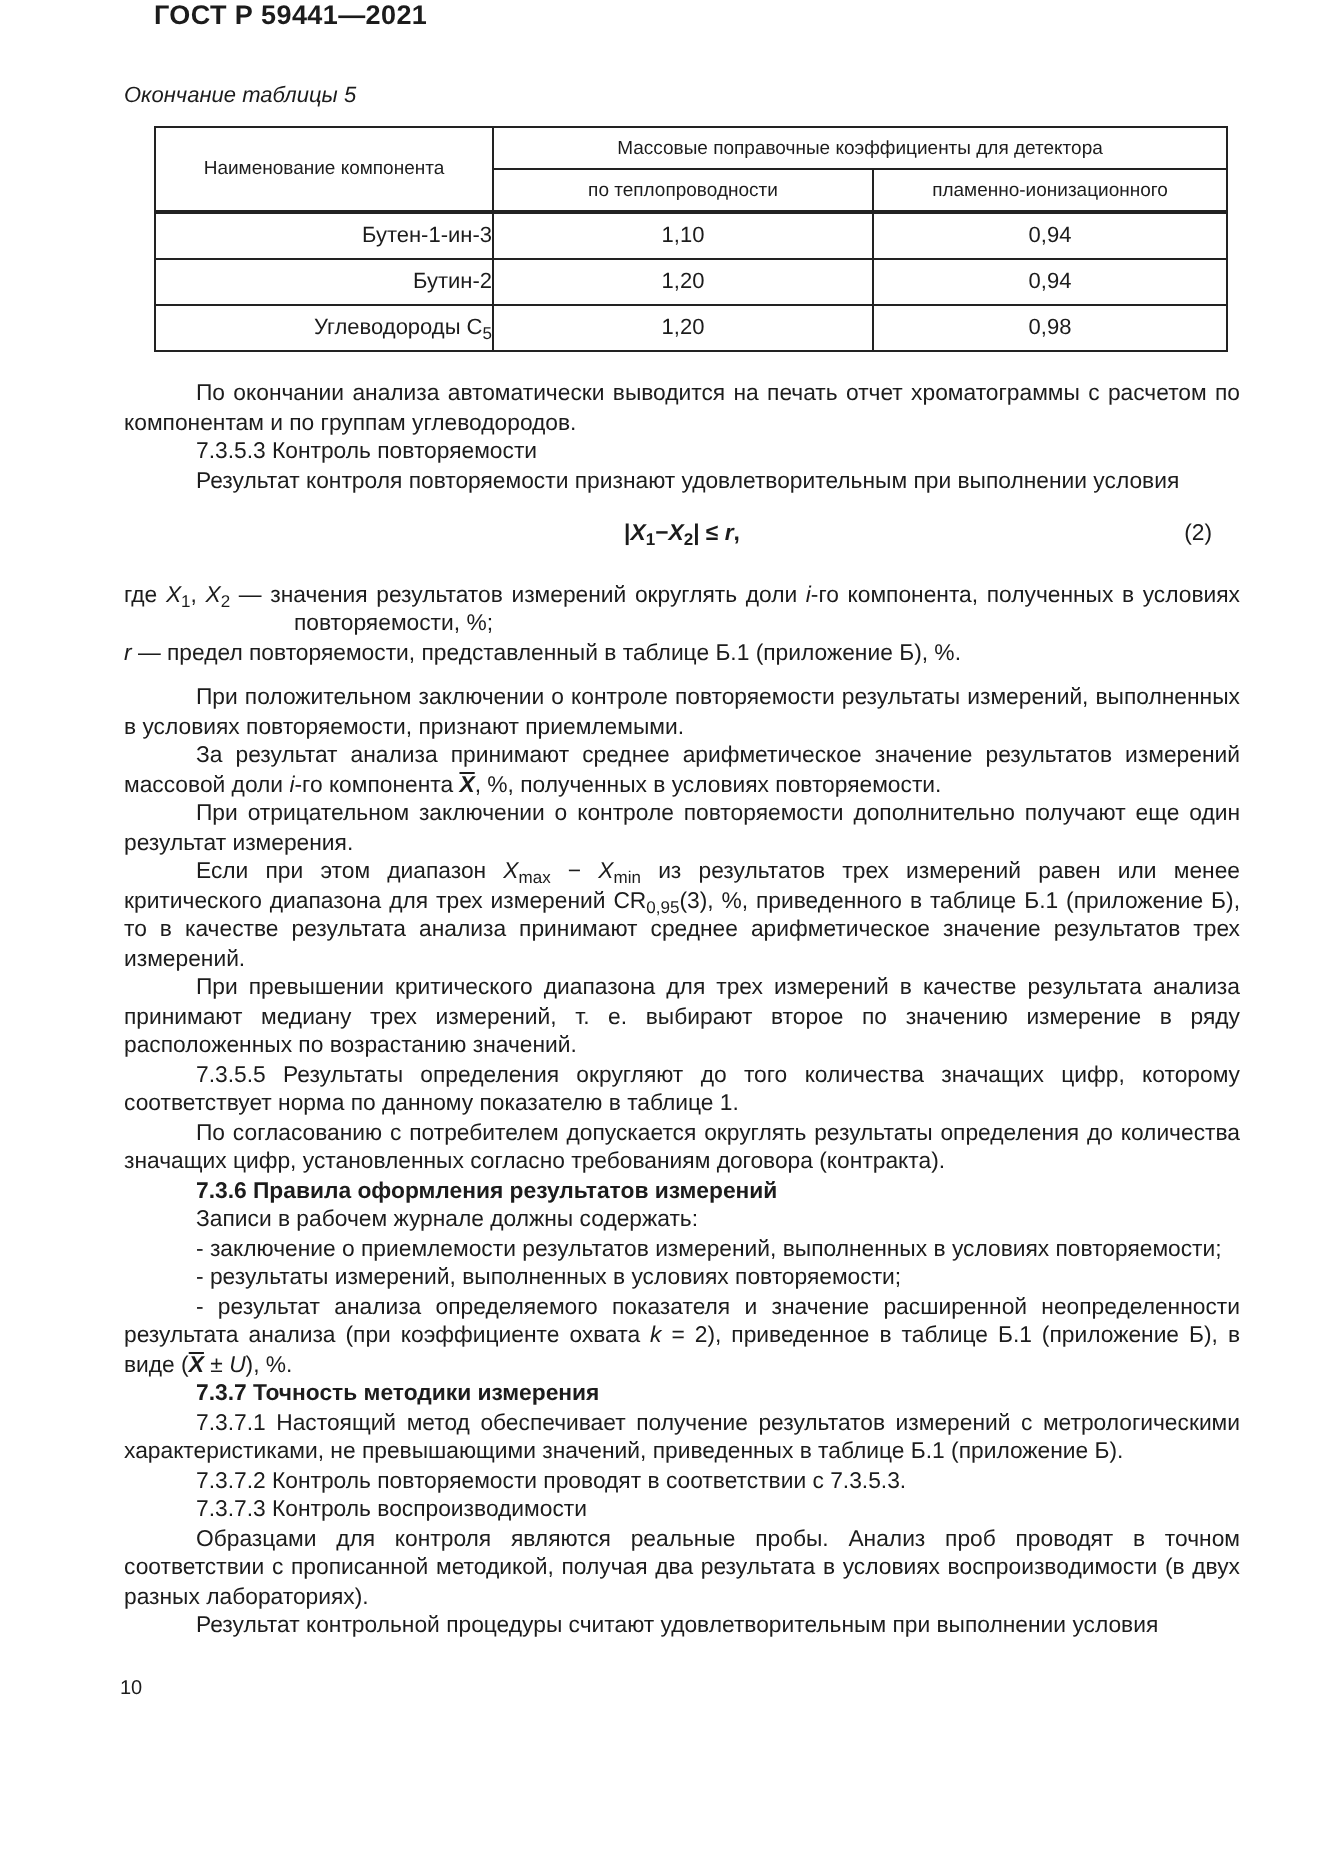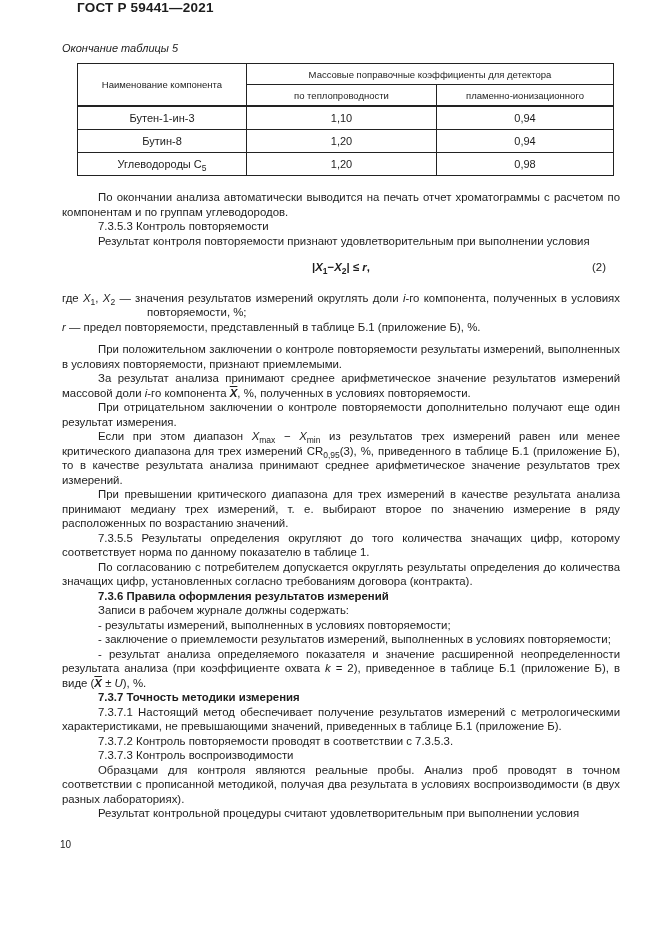--- a/index.html
+++ b/index.html
@@ -42,21 +42,21 @@
     font-size:9.5px;
     text-align:center;
     height:18px;
     padding:1px 20px;
   }
   table.coef thead .hb { border-bottom:2px solid #222; }
   table.coef tbody td {
     height:22px;
     font-size:11px;
   }
-  td.nm { text-align:center; padding-left:8px; }
+  td.nm { text-align:right; padding-left:8px; }
   td.num { text-align:center; }
   .bodytext {
     margin-top:14px;
     font-size:11.4px;
     line-height:14.5px;
     text-align:justify;
   }
   .bodytext p { margin:0; }
   .ind { text-indent:36px; }
   .b { font-weight:bold; }
@@ -103,21 +103,21 @@
         <th class="hb">пламенно-ионизационного</th>
       </tr>
     </thead>
     <tbody>
       <tr>
         <td class="nm"><span>Бутен-1-ин-3</span><span class="sb"></span></td>
         <td class="num">1,10</td>
         <td class="num">0,94</td>
       </tr>
       <tr>
-        <td class="nm"><span>Бутин-8</span><span class="sb"></span></td>
+        <td class="nm"><span>Бутин-2</span><span class="sb"></span></td>
         <td class="num">1,20</td>
         <td class="num">0,94</td>
       </tr>
       <tr>
         <td class="nm"><span>Углеводороды С</span><span class="sb">5</span></td>
         <td class="num">1,20</td>
         <td class="num">0,98</td>
       </tr>
     </tbody>
   </table>
@@ -146,22 +146,22 @@
     <p class="ind">При отрицательном заключении о контроле повторяемости дополнительно получают еще один результат измерения.</p>
 
     <p class="ind"><span>Если при этом диапазон </span><span class="it">X</span><span class="sb">max</span><span> − </span><span class="it">X</span><span class="sb">min</span><span> из результатов трех измерений равен или менее критического диапазона для трех измерений CR</span><span class="sb">0,95</span><span>(3), %, приведенного в таблице Б.1 (приложение Б), то в качестве результата анализа принимают среднее арифметическое значение результатов трех измерений.</span></p>
 
     <p class="ind">При превышении критического диапазона для трех измерений в качестве результата анализа принимают медиану трех измерений, т. е. выбирают второе по значению измерение в ряду расположенных по возрастанию значений.</p>
     <p class="ind">7.3.5.5 Результаты определения округляют до того количества значащих цифр, которому соответствует норма по данному показателю в таблице 1.</p>
     <p class="ind">По согласованию с потребителем допускается округлять результаты определения до количества значащих цифр, установленных согласно требованиям договора (контракта).</p>
 
     <p class="ind b">7.3.6 Правила оформления результатов измерений</p>
     <p class="ind">Записи в рабочем журнале должны содержать:</p>
+    <p class="ind">- заключение о приемлемости результатов измерений, выполненных в условиях повторяемости;</p>
     <p class="ind">- результаты измерений, выполненных в условиях повторяемости;</p>
-    <p class="ind">- заключение о приемлемости результатов измерений, выполненных в условиях повторяемости;</p>
 
     <p class="ind"><span>- результат анализа определяемого показателя и значение расширенной неопределенности результата анализа (при коэффициенте охвата </span><span class="it">k</span><span> = 2), приведенное в таблице Б.1 (приложение Б), в виде (</span><span class="ovl">X</span><span> ± </span><span class="it">U</span><span>), %.</span></p>
 
     <p class="ind b">7.3.7 Точность методики измерения</p>
     <p class="ind">7.3.7.1 Настоящий метод обеспечивает получение результатов измерений с метрологическими характеристиками, не превышающими значений, приведенных в таблице Б.1 (приложение Б).</p>
     <p class="ind">7.3.7.2 Контроль повторяемости проводят в соответствии с 7.3.5.3.</p>
     <p class="ind">7.3.7.3 Контроль воспроизводимости</p>
     <p class="ind">Образцами для контроля являются реальные пробы. Анализ проб проводят в точном соответствии с прописанной методикой, получая два результата в условиях воспроизводимости (в двух разных лабораториях).</p>
     <p class="ind">Результат контрольной процедуры считают удовлетворительным при выполнении условия</p>
 

